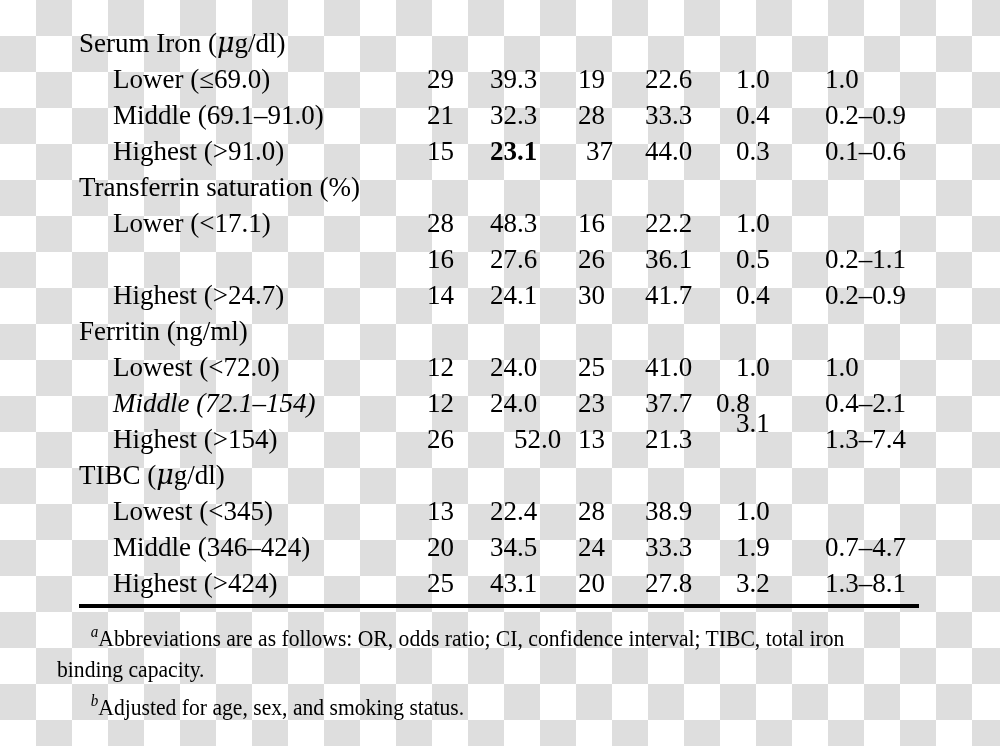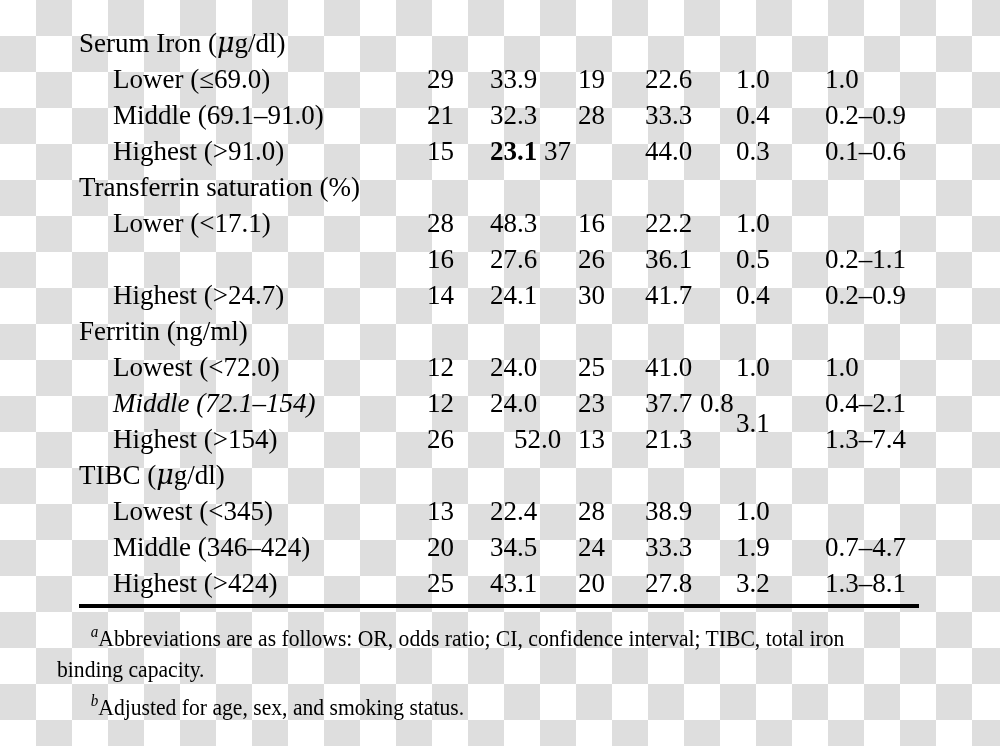--- a/index.html
+++ b/index.html
@@ -74,36 +74,36 @@
 </style>
 </head>
 <body>
 
 <div id="table-figure">
 
   <div class="colwrap" id="cells">
       <div class="cellabs" style="left: 79px; top: 25px;">Serum Iron (<span class="mu">μ</span>g/dl)</div>
       <div class="cellabs row-label" style="left: 113px; top: 61px;">Lower (≤69.0)</div>
       <div class="cellabs" style="left: 427px; top: 61px;">29</div>
-      <div class="cellabs" style="left: 490px; top: 61px;">33.9</div>
+      <div class="cellabs" style="left: 490px; top: 61px;">39.3</div>
       <div class="cellabs" style="left: 578px; top: 61px;">19</div>
       <div class="cellabs" style="left: 645px; top: 61px;">22.6</div>
       <div class="cellabs" style="left: 736px; top: 61px;">1.0</div>
       <div class="cellabs" style="left: 825px; top: 61px;">1.0</div>
       <div class="cellabs row-label" style="left: 113px; top: 97px;">Middle (69.1–91.0)</div>
       <div class="cellabs" style="left: 427px; top: 97px;">21</div>
       <div class="cellabs" style="left: 490px; top: 97px;">32.3</div>
       <div class="cellabs" style="left: 578px; top: 97px;">28</div>
       <div class="cellabs" style="left: 645px; top: 97px;">33.3</div>
       <div class="cellabs" style="left: 736px; top: 97px;">0.4</div>
       <div class="cellabs" style="left: 825px; top: 97px;">0.2–0.9</div>
       <div class="cellabs row-label" style="left: 113px; top: 133px;">Highest (&gt;91.0)</div>
       <div class="cellabs" style="left: 427px; top: 133px;">15</div>
       <div class="cellabs" style="left: 490px; top: 133px; font-weight: bold;">23.1</div>
-      <div class="cellabs" style="left: 544px; top: 133px;">37</div>
+      <div class="cellabs" style="left: 586px; top: 133px;">37</div>
       <div class="cellabs" style="left: 645px; top: 133px;">44.0</div>
       <div class="cellabs" style="left: 736px; top: 133px;">0.3</div>
       <div class="cellabs" style="left: 825px; top: 133px;">0.1–0.6</div>
       <div class="cellabs" style="left: 79px; top: 169px;">Transferrin saturation (%)</div>
       <div class="cellabs row-label" style="left: 113px; top: 205px;">Lower (&lt;17.1)</div>
       <div class="cellabs" style="left: 427px; top: 205px;">28</div>
       <div class="cellabs" style="left: 490px; top: 205px;">48.3</div>
       <div class="cellabs" style="left: 578px; top: 205px;">16</div>
       <div class="cellabs" style="left: 645px; top: 205px;">22.2</div>
       <div class="cellabs" style="left: 736px; top: 205px;">1.0</div>
@@ -126,21 +126,21 @@
       <div class="cellabs" style="left: 490px; top: 349px;">24.0</div>
       <div class="cellabs" style="left: 578px; top: 349px;">25</div>
       <div class="cellabs" style="left: 645px; top: 349px;">41.0</div>
       <div class="cellabs" style="left: 736px; top: 349px;">1.0</div>
       <div class="cellabs" style="left: 825px; top: 349px;">1.0</div>
       <div class="cellabs row-label" style="left: 113px; top: 385px; font-style: italic;">Middle (72.1–154)</div>
       <div class="cellabs" style="left: 427px; top: 385px;">12</div>
       <div class="cellabs" style="left: 490px; top: 385px;">24.0</div>
       <div class="cellabs" style="left: 578px; top: 385px;">23</div>
       <div class="cellabs" style="left: 645px; top: 385px;">37.7</div>
-      <div class="cellabs" style="left: 700px; top: 385px;">0.8</div>
+      <div class="cellabs" style="left: 716px; top: 385px;">0.8</div>
       <div class="cellabs" style="left: 825px; top: 385px;">0.4–2.1</div>
       <div class="cellabs row-label" style="left: 113px; top: 421px;">Highest (&gt;154)</div>
       <div class="cellabs" style="left: 427px; top: 421px;">26</div>
       <div class="cellabs" style="left: 490px; top: 421px; margin-left: 24px;">52.0</div>
       <div class="cellabs" style="left: 578px; top: 421px;">13</div>
       <div class="cellabs" style="left: 645px; top: 421px;">21.3</div>
       <div class="cellabs" style="left: 736px; top: 405px;">3.1</div>
       <div class="cellabs" style="left: 825px; top: 421px;">1.3–7.4</div>
       <div class="cellabs" style="left: 79px; top: 457px;">TIBC (<span class="mu">μ</span>g/dl)</div>
       <div class="cellabs row-label" style="left: 113px; top: 493px;">Lowest (&lt;345)</div>

